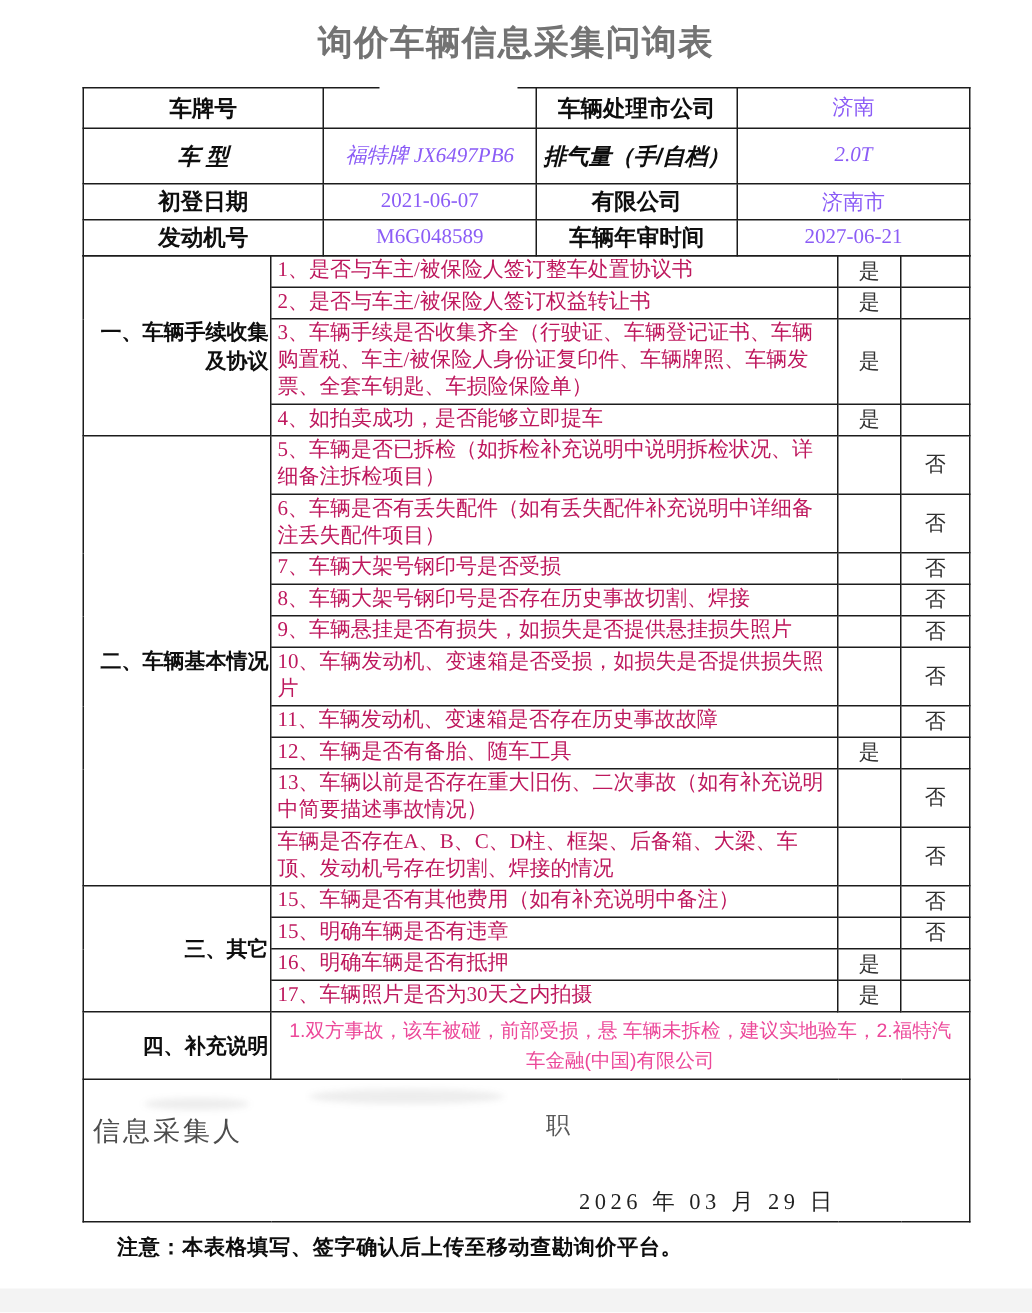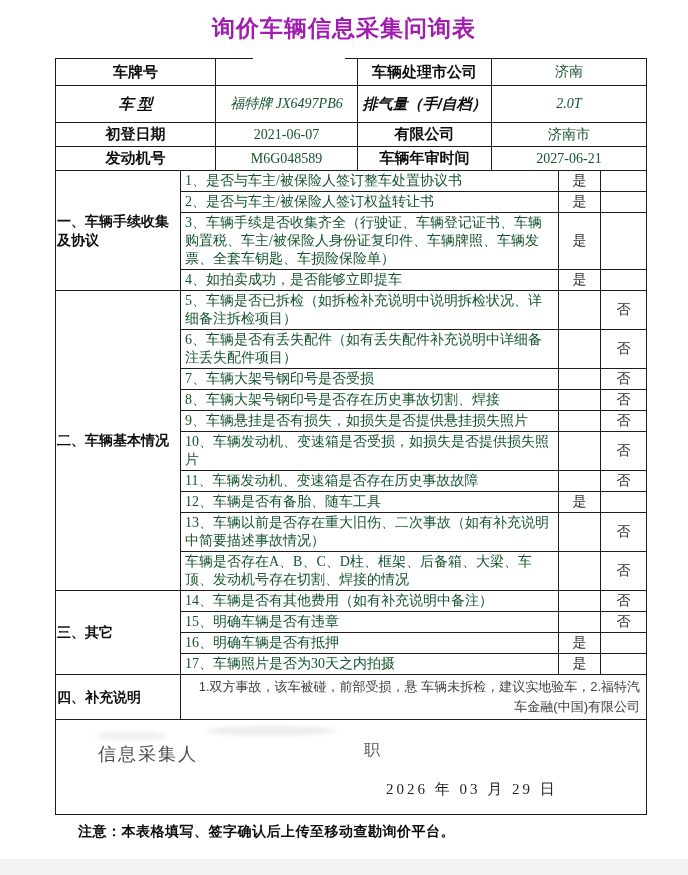--- a/index.html
+++ b/index.html
@@ -3,65 +3,65 @@
 <meta charset="utf-8">
 <style>
   html,body{margin:0;padding:0;}
   body{
     width:688px;height:875px;position:relative;overflow:hidden;
     background:#ffffff;color:#1a1a1a;
     font-family:"Liberation Sans",sans-serif;
   }
   .title{
     text-align:center;font-size:23px;font-weight:bold;letter-spacing:1px;
-    margin:13px 0 14px 0;color:#a21caf;
+    margin:13px 0 14px 0;color:#737373;
   }
   .tblwrap{position:relative;margin-left:55px;width:591px;}
   table{border-collapse:collapse;table-layout:fixed;width:591px;}
   td{border:1px solid #1c1c1c;overflow:hidden;}
   
   .info td{text-align:center;vertical-align:middle;}
   .ilabel{font-weight:bold;font-size:15px;color:#0e0e0e;}
-  .ival{font-family:"Liberation Serif","DejaVu Serif",serif;font-size:14px;color:#14532d;}
+  .ival{font-family:"Liberation Serif","DejaVu Serif",serif;font-size:14px;color:#8b5cf6;}
   tr.r1 td{height:24px;}
   tr.r2 td{height:34px;font-style:italic;}
   tr.rs td{height:21px;}
   
   .main{margin-top:-1px;}
   .sec{
-    font-weight:bold;font-size:14px;text-align:left;vertical-align:middle;
+    font-weight:bold;font-size:14px;text-align:right;vertical-align:middle;
     padding:0 1px;line-height:19px;color:#0e0e0e;
   }
   .q{
     font-family:"Liberation Serif","DejaVu Serif",serif;font-size:14px;
-    padding:1px 3px 1px 4px;line-height:18px;vertical-align:middle;color:#14532d;
+    padding:1px 3px 1px 4px;line-height:18px;vertical-align:middle;color:#be185d;
   }
   .ans{
     font-family:"Liberation Serif","DejaVu Serif",serif;font-size:14px;
     text-align:center;vertical-align:middle;color:#303030;
   }
   .notecell{
-    font-size:13px;color:#404040;line-height:20px;padding:2px 6px;
-    vertical-align:middle;text-align:right;margin-left:48px;
+    font-size:13px;color:#ec4899;line-height:20px;padding:2px 6px;
+    vertical-align:middle;text-align:center;margin-left:48px;
   }
   
   .sigcell{height:92px;position:relative;}
   .collector{
     position:absolute;left:6px;top:22px;font-size:18px;letter-spacing:2px;
-    color:#4d4d4d;font-family:"Liberation Serif","DejaVu Serif",serif;margin-left:36px;
+    color:#4d4d4d;font-family:"Liberation Serif","DejaVu Serif",serif;
   }
   .stamp{
     position:absolute;left:308px;top:20px;font-size:16px;color:#5a5a5a;
     font-family:"Liberation Serif","DejaVu Serif",serif;
   }
   .smudge{position:absolute;background:rgba(80,80,80,0.10);border-radius:50%;filter:blur(2px);}
   .sm1{left:150px;top:6px;width:130px;height:10px;}
   .sm2{left:40px;top:12px;width:70px;height:8px;}
   .sigdate{
-    position:absolute;left:330px;top:60px;font-size:15px;letter-spacing:3px;
+    position:absolute;left:330px;top:72px;font-size:15px;letter-spacing:3px;
     color:#1f1f1f;font-family:"Liberation Serif","DejaVu Serif",serif;
   }
   .whiteout{position:absolute;left:198px;top:-2px;width:92px;height:5px;background:#ffffff;}
   .footer-note{
     margin:8px 0 0 78px;font-size:14px;font-weight:bold;color:#0d0d0d;letter-spacing:0.5px;
   }
   .bottom-strip{
     position:absolute;left:0;right:0;bottom:0;height:16px;background:#f3f3f3;
   }
 </style>
@@ -185,21 +185,21 @@
       <td class="ans">否</td>
     </tr>
     <tr>
       <td class="q">车辆是否存在A、B、C、D柱、框架、后备箱、大梁、车顶、发动机号存在切割、焊接的情况</td>
       <td class="ans"></td>
       <td class="ans">否</td>
     </tr>
 
     <tr>
       <td class="sec" rowspan="4">三、其它</td>
-      <td class="q">14、车辆是否有其他费用（如有补充说明中备注）</td>
+      <td class="q">15、车辆是否有其他费用（如有补充说明中备注）</td>
       <td class="ans"></td>
       <td class="ans">否</td>
     </tr>
     <tr>
       <td class="q">15、明确车辆是否有违章</td>
       <td class="ans"></td>
       <td class="ans">否</td>
     </tr>
     <tr>
       <td class="q">16、明确车辆是否有抵押</td>

